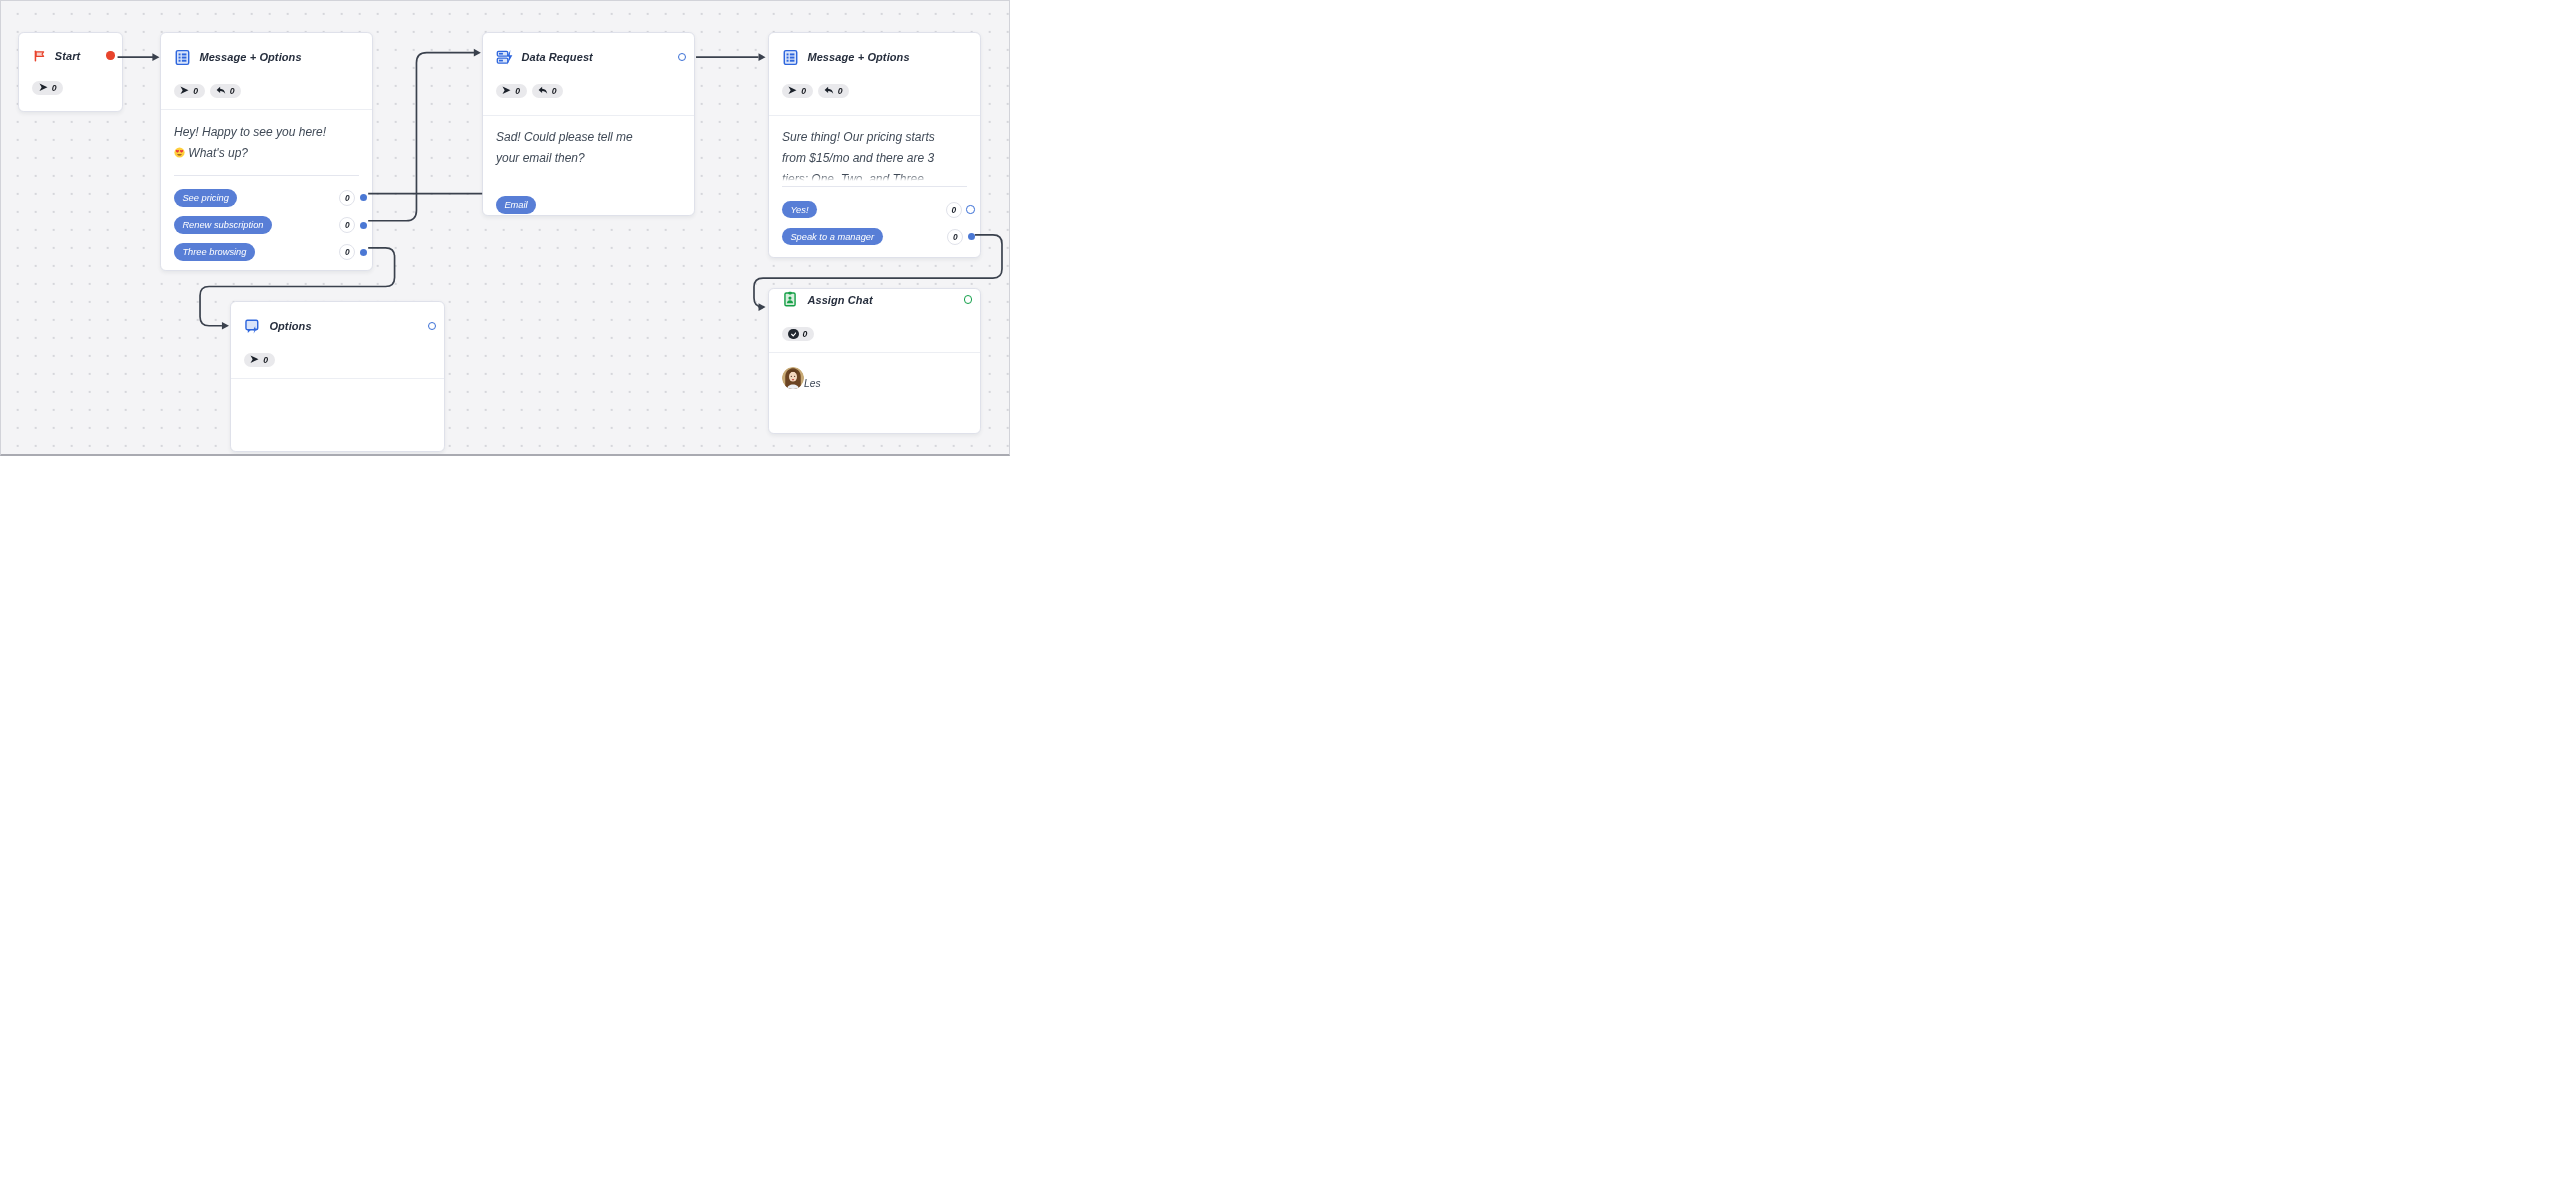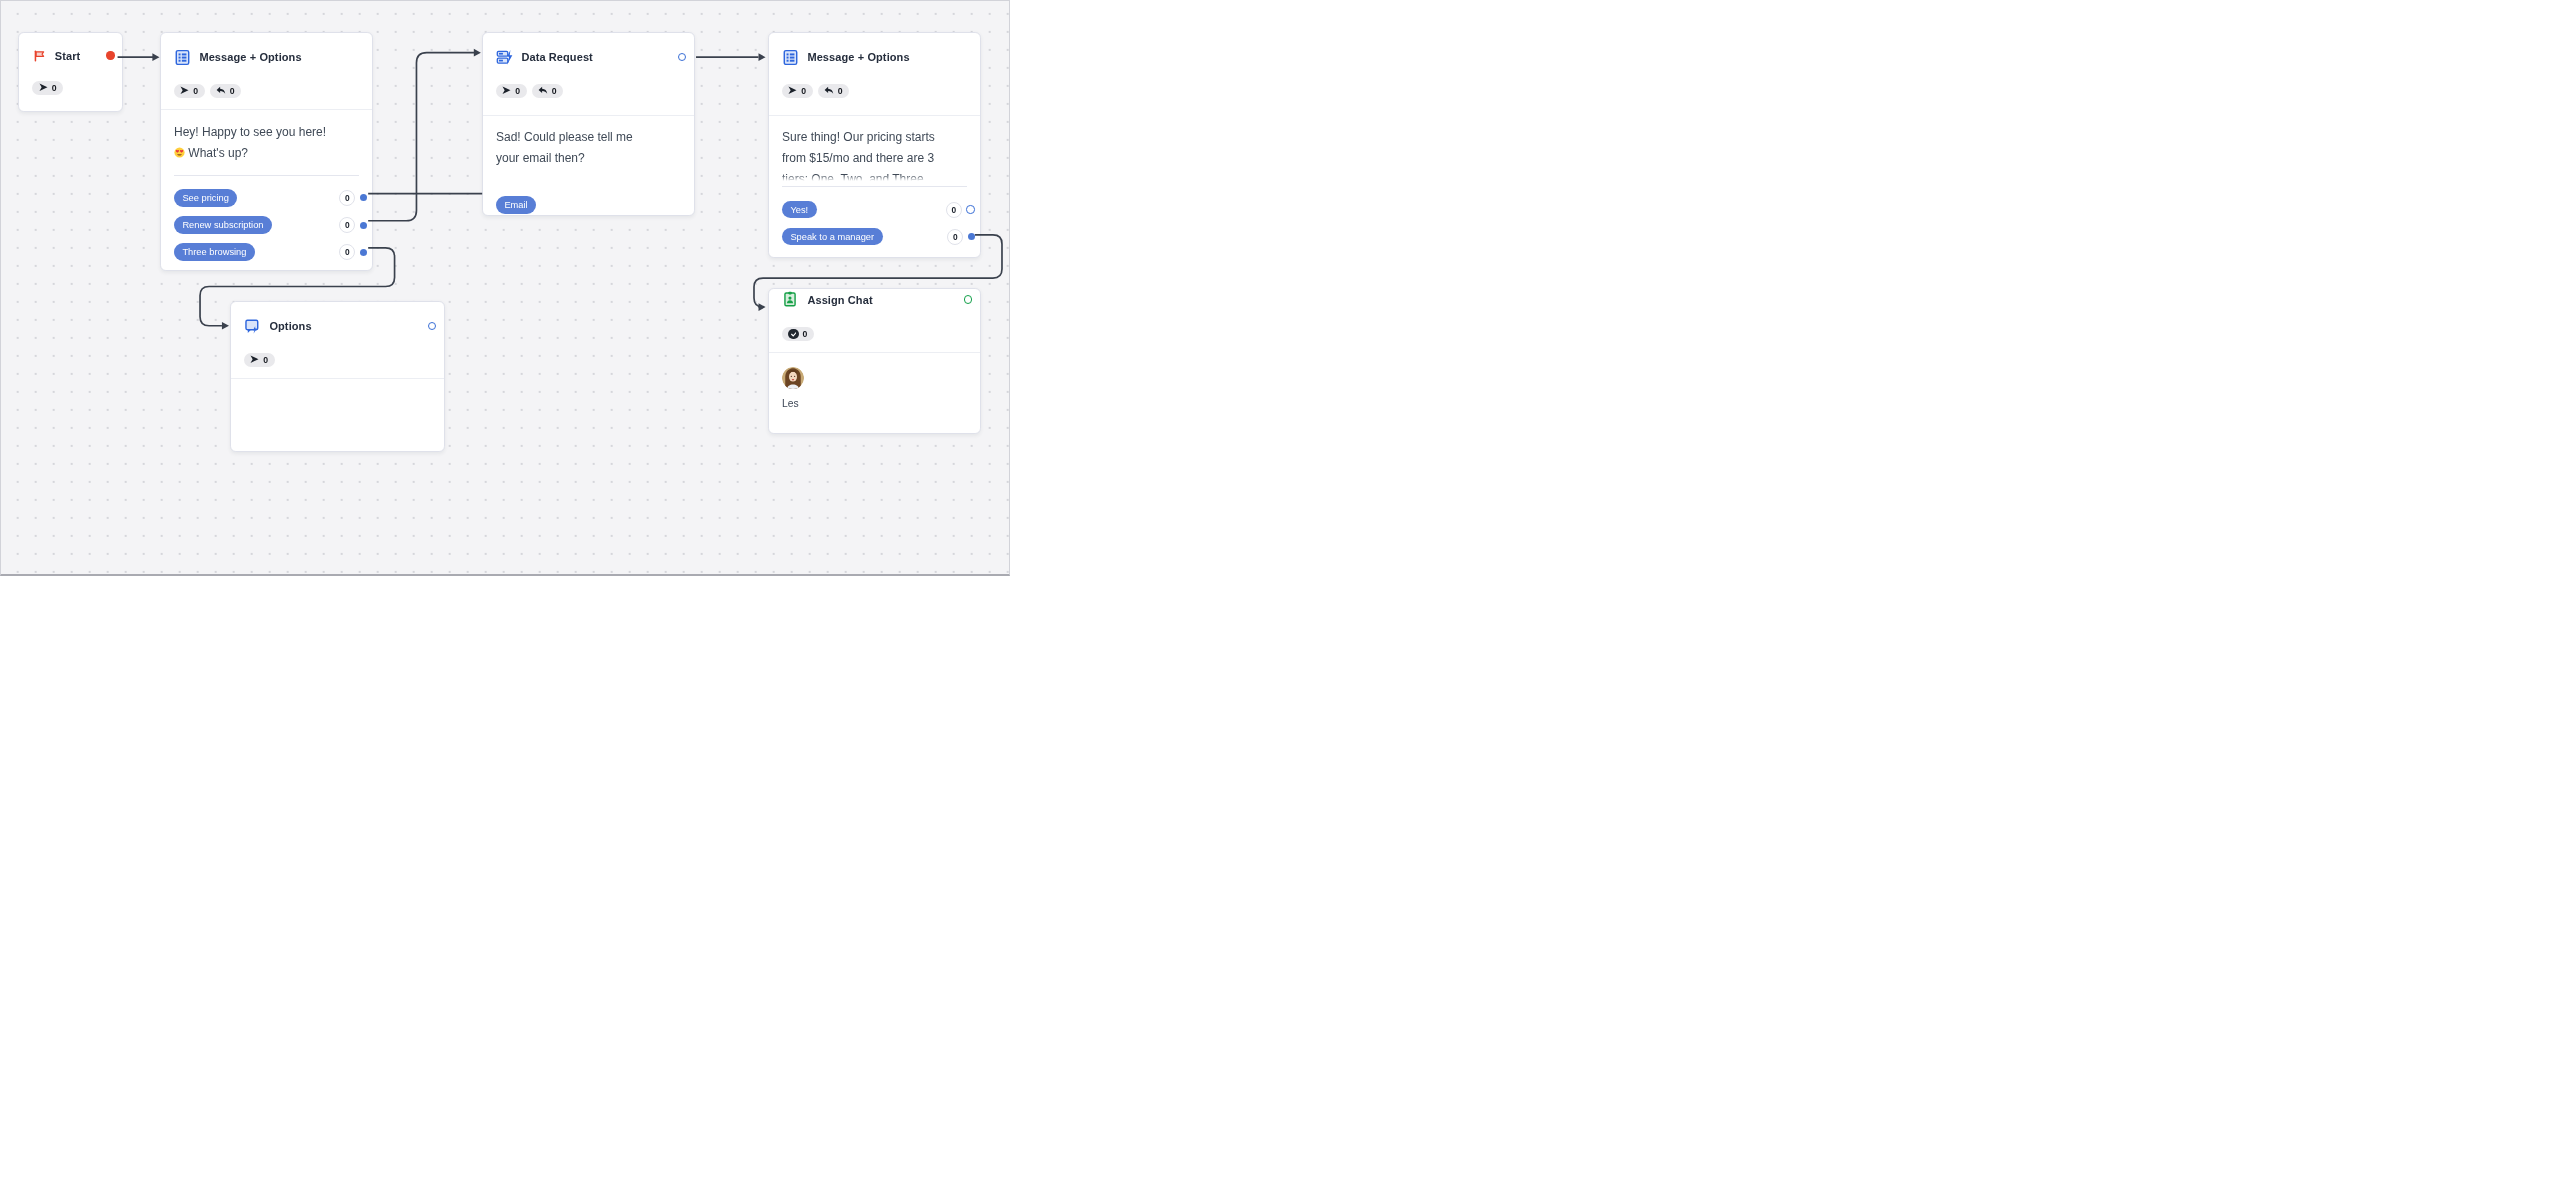--- a/index.html
+++ b/index.html
@@ -1,22 +1,22 @@
 <!DOCTYPE html>
 <html style="font-size:10.3px"><head>
 <meta charset="utf-8">
 <style>
   * { margin:0; padding:0; box-sizing:border-box; }
   body { background:#ffffff; font-family:"Liberation Sans","DejaVu Sans",sans-serif; }
   .frame {
-    position:relative; width:1010px; height:576px; overflow:hidden;
+    position:relative; width:1010px; height:456px; overflow:hidden;
     border:1.3px solid #d2d3d9; border-bottom:2.6px solid #a9aab1;
     background-color:#f4f4f6;
     background-image:radial-gradient(#d3d4d9 0.7px, rgba(0,0,0,0) 0.8px);
-    background-size:18px 18px; background-position:7.7px 3.9px;
+    background-size:18px 18px; background-position:7.7px 3.9px;font-style:italic;
   }
   svg.wires { position:absolute; left:0; top:0; width:1010px; height:464px; z-index:3; pointer-events:none; }
   .wire { fill:none; stroke:#3a414d; stroke-width:2.6; stroke-linejoin:round; }
   .ahead { fill:#3a414d; }
 
   .node {
     position:absolute; z-index:2; background:#fff;
     border:1px solid #dfe1ea; border-radius:5.8px;
     box-shadow:0 1.3px 3.9px rgba(45,52,70,.07);
   }
@@ -60,21 +60,21 @@
     background:#587ed6; border-radius:9px; color:#fff; font-size:9.3px; white-space:nowrap;
   }
   .opt-right { margin-left:auto; display:inline-flex; align-items:center; gap:4.5px; }
   .counter {
     width:16px; height:16px; border-radius:50%; background:#fff; border:1px solid #e0e2ea;
     display:inline-flex; align-items:center; justify-content:center;
     font-size:8.4px; font-weight:600; color:#1a202a;
   }
   .email-row { padding:10.3px 13px 0 13px; margin-top:17px; }
 
-  .assign-row { display:flex; align-items:flex-start; gap:9px; padding:14px 13px 0 13px;flex-direction:column; }
+  .assign-row { display:flex; align-items:flex-end; padding:14px 13px 0 13px; }
   .avatar { width:22px; height:22px; border-radius:50%; overflow:hidden; flex:0 0 auto; }
   .avatar svg { width:100%; height:100%; display:block; }
   .assignee { font-size:10.3px; color:#3d4756; }
 
   .emj { width:11px; height:11px; vertical-align:-1.3px; display:inline-block; }
 </style>
 </head>
 <body>
 
 <div class="frame">

